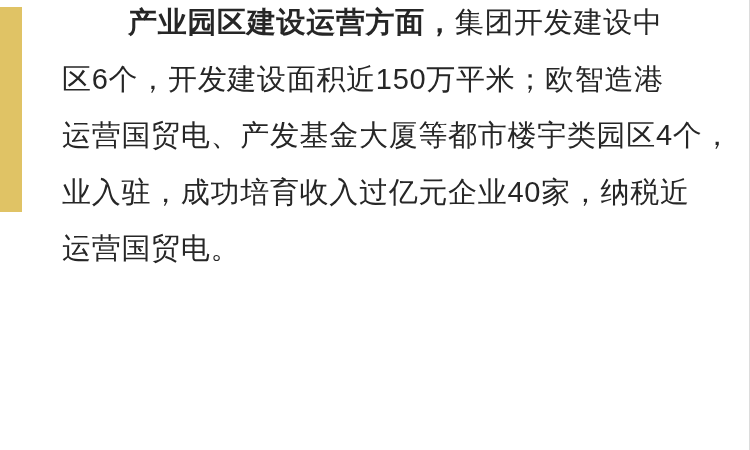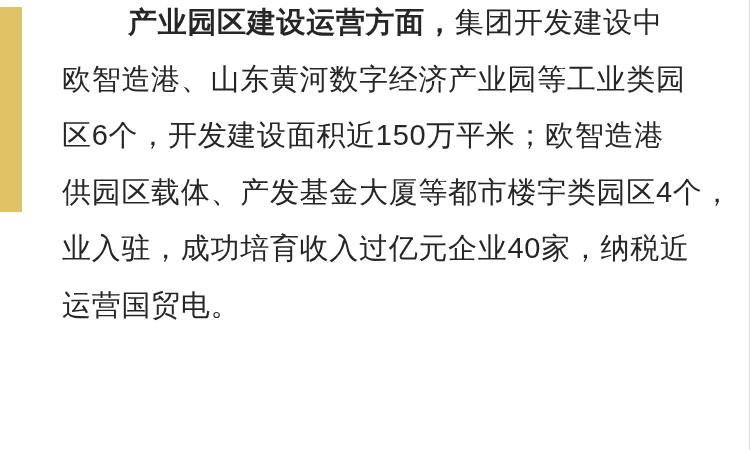--- a/index.html
+++ b/index.html
@@ -59,22 +59,21 @@
 </style>
 </head>
 <body>
 
 <div class="page">
 
   <div class="accent-bar"></div>
 
   <div class="text-block">
     <div class="line first"><span class="emphasis">产业园区建设运营方面，</span><span>集团开发建设中</span></div>
-    <div class="line">欧智造港、山东黄河数字经济产业园等工业类园</div>
     <div class="line">区6个，开发建设面积近150万平米；欧智造港</div>
-    <div class="line">供园区载体、产发基金大厦等都市楼宇类园区4个，</div>
+    <div class="line">运营国贸电、产发基金大厦等都市楼宇类园区4个，</div>
     <div class="line">业入驻，成功培育收入过亿元企业40家，纳税近</div>
     <div class="line">运营国贸电。</div>
   </div>
 
   <div class="right-divider"></div>
 
 </div>
 
 </body></html>

